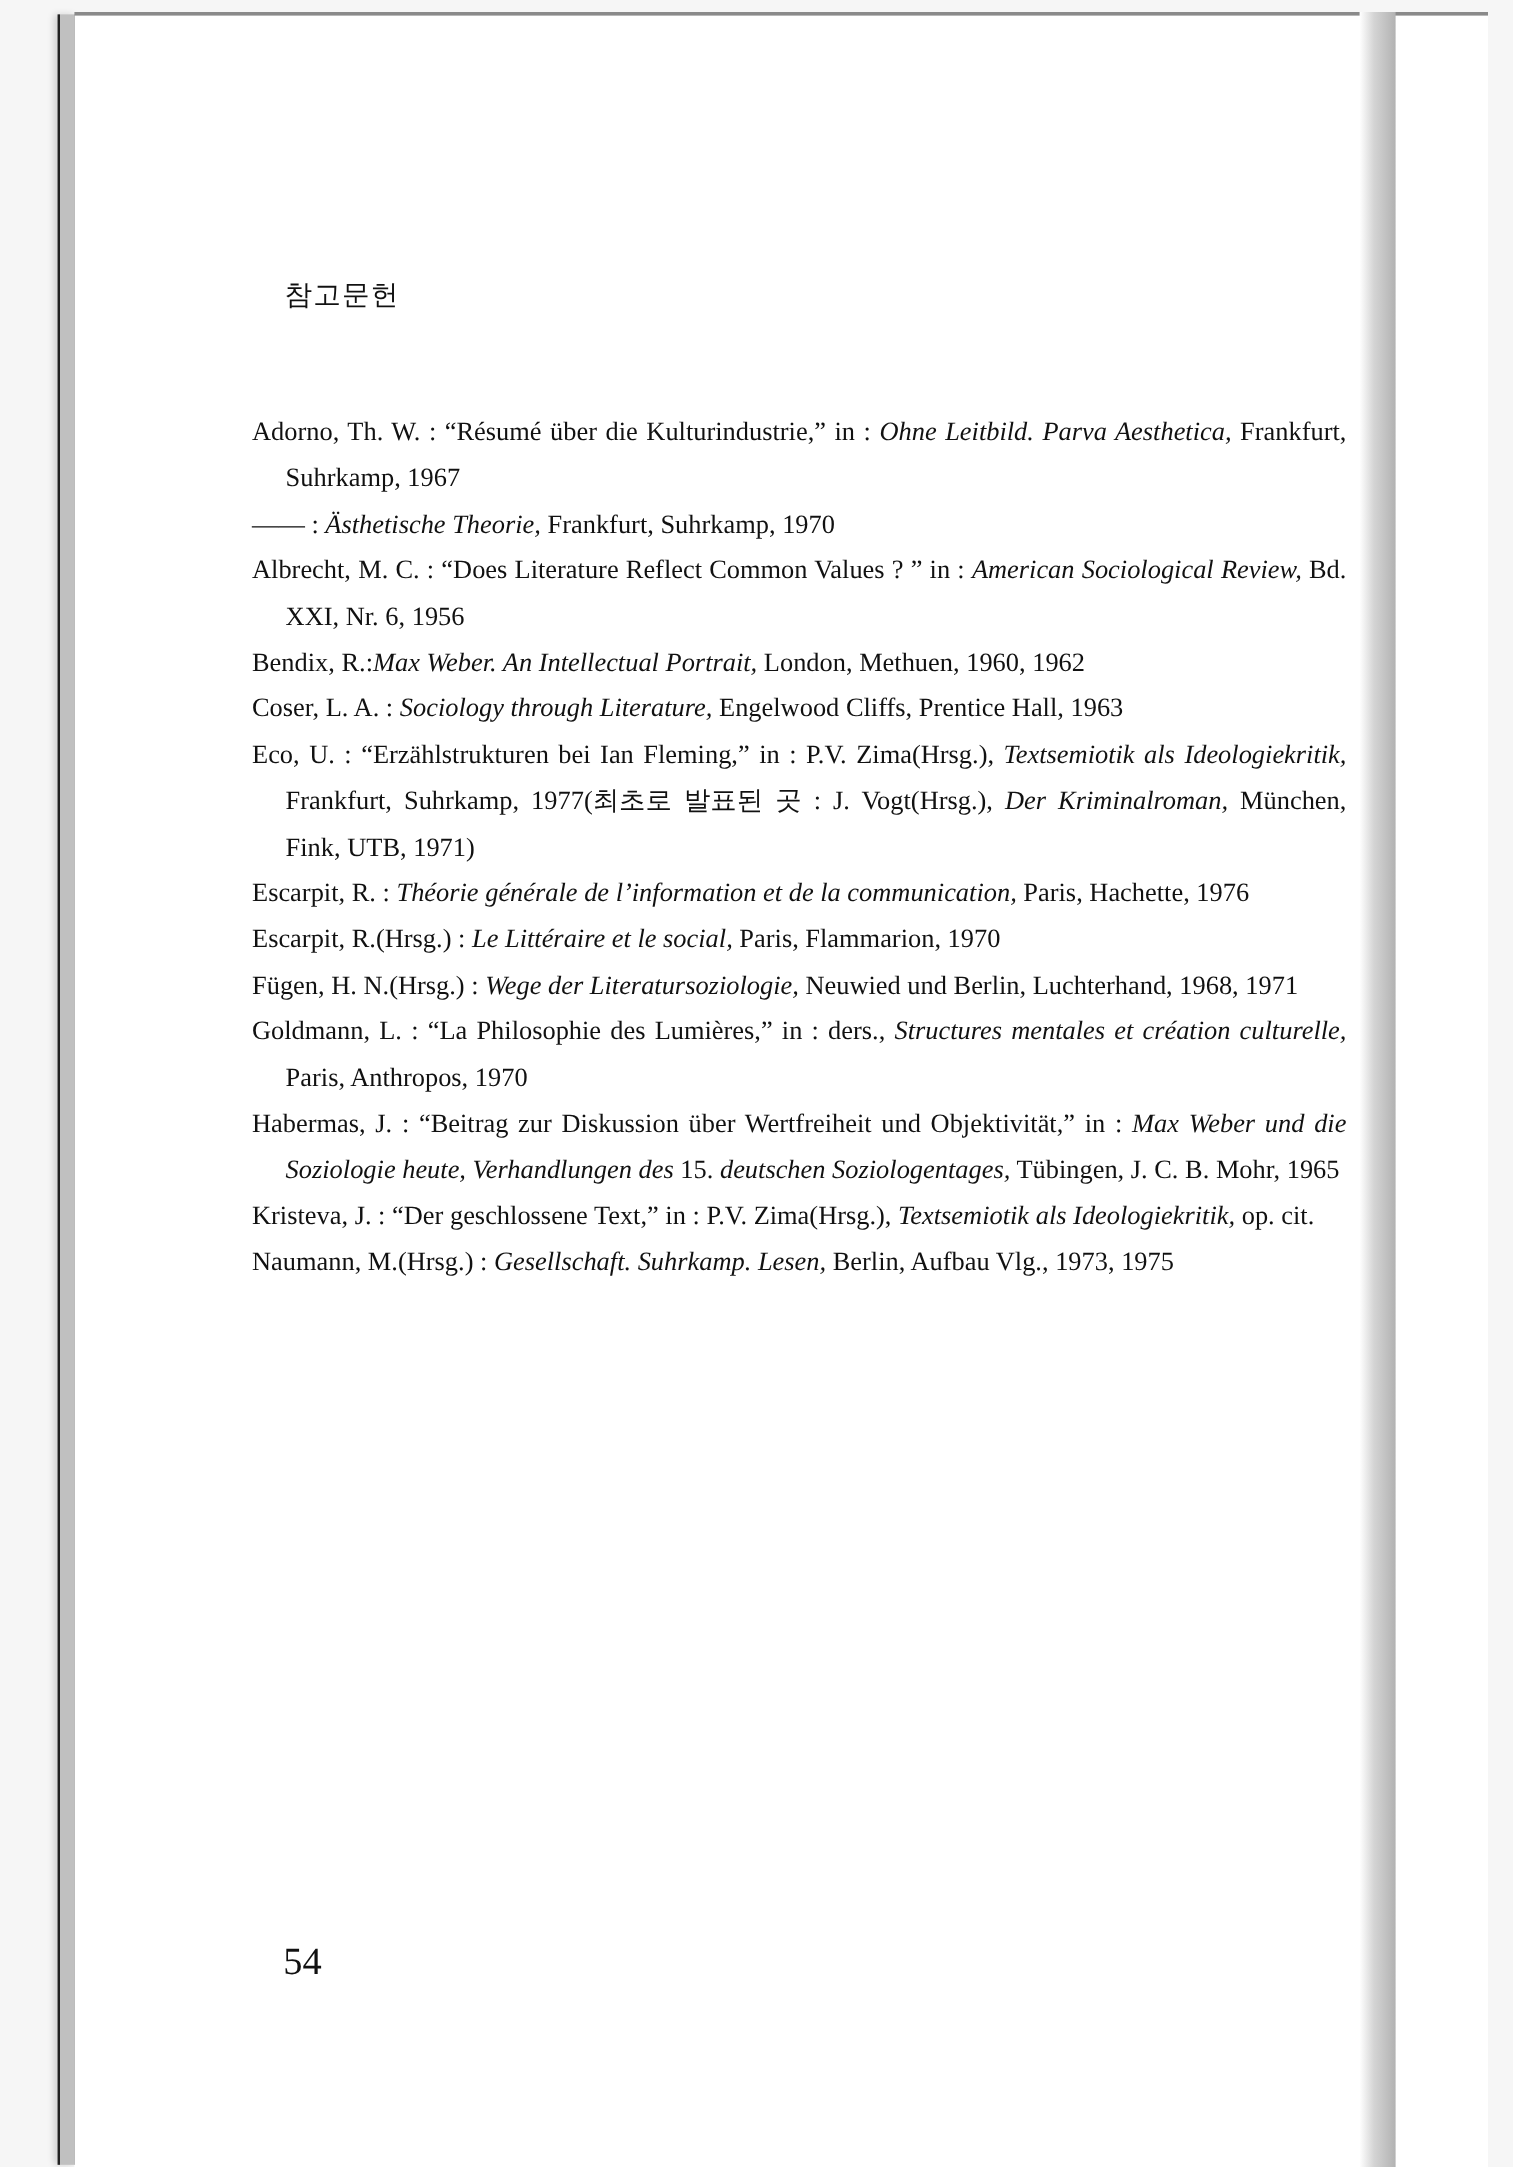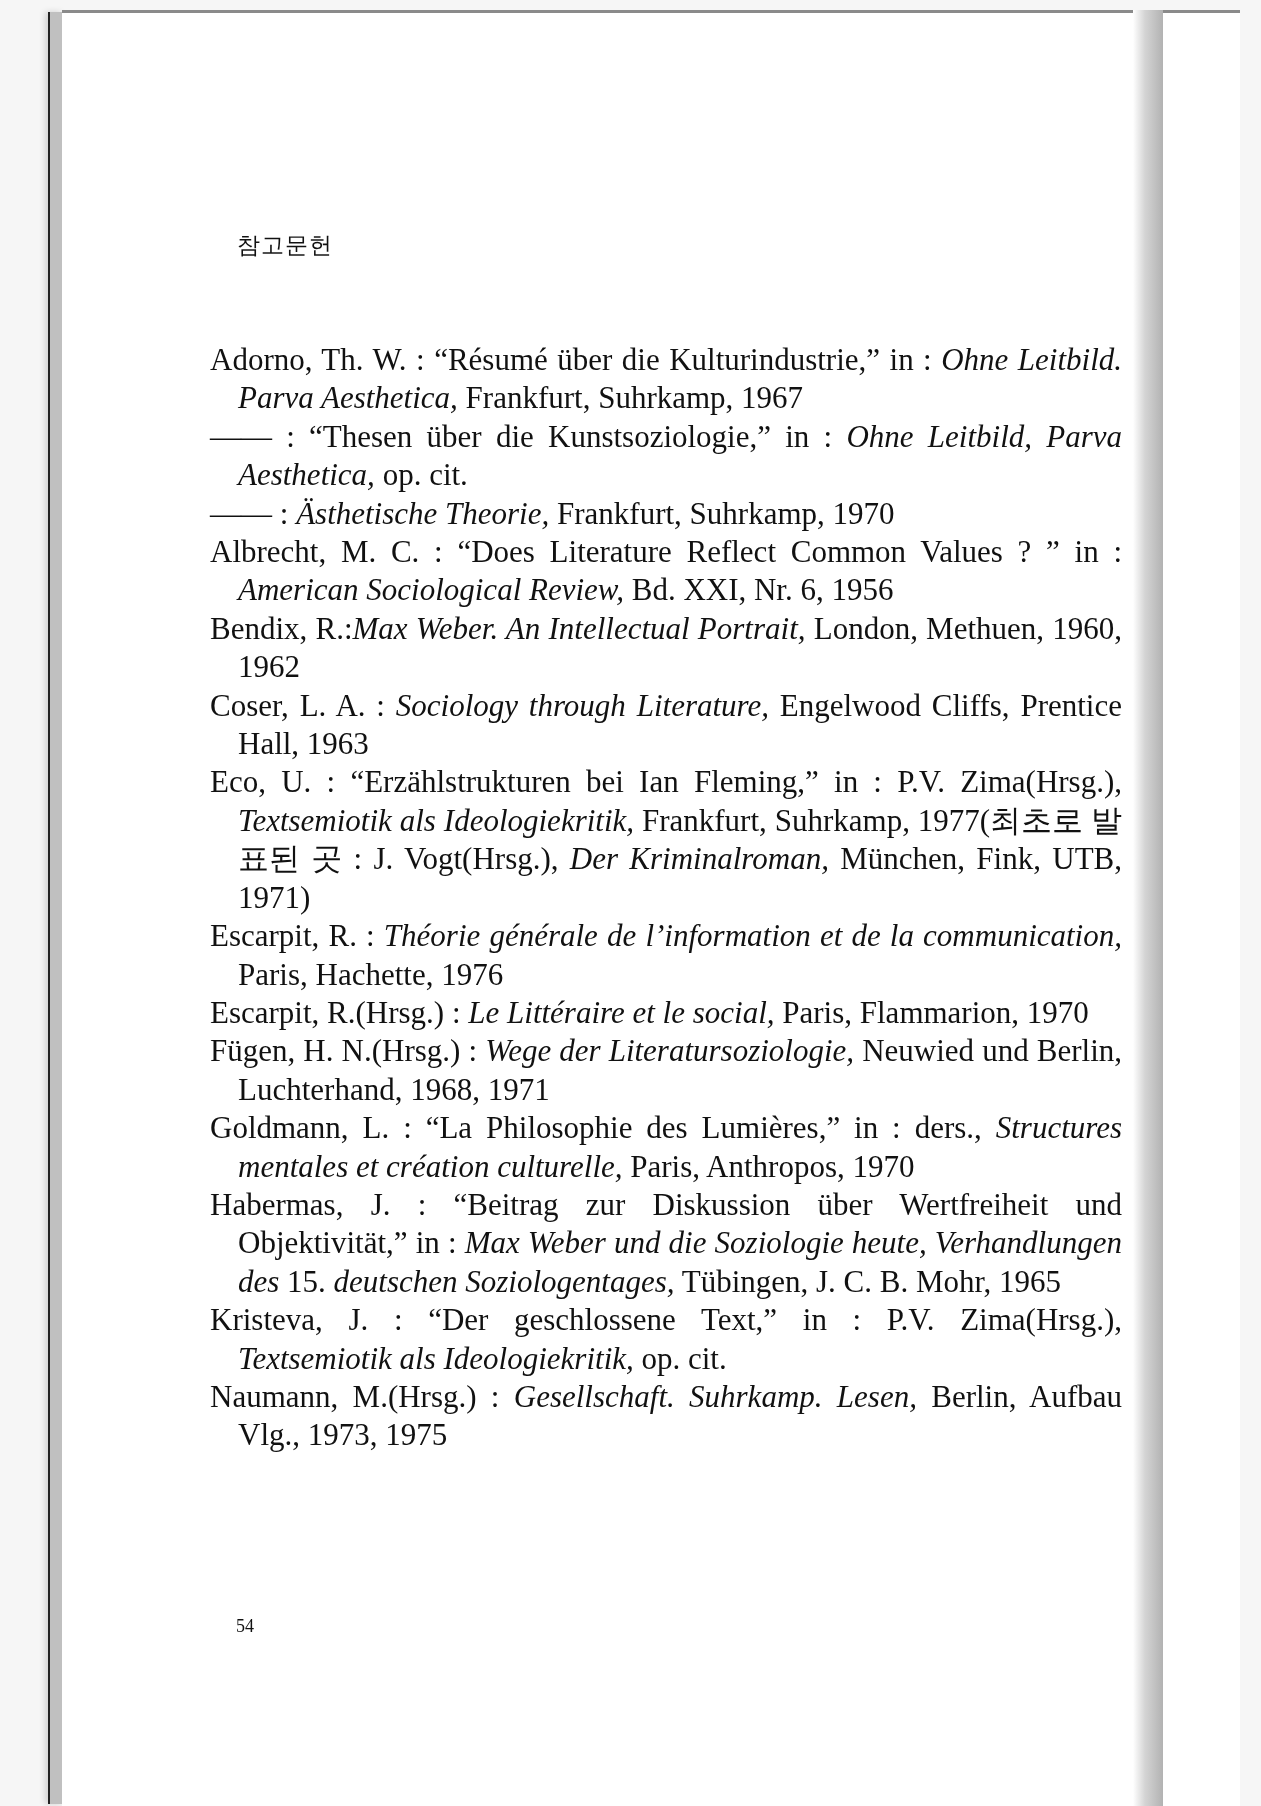--- a/index.html
+++ b/index.html
@@ -46,54 +46,53 @@
     font-family: "DejaVu Sans", sans-serif;
     font-size: 23px;
     color: #111;
     letter-spacing: 1px;
   }
   .refs {
     position: absolute;
     left: 210px; top: 335px;
     width: 912px;
     font-family: "Liberation Serif", serif;
-    font-size: 31px;
+    font-size: 22px;
     line-height: 38.4px;
     color: #111;
   }
   .entry {
     margin: 0;
     padding-left: 28px;
     text-indent: -28px;
     text-align: justify;
   }
   .entry i {
     font-style: italic;
   }
   .page-number {
     position: absolute;
     left: 236px; top: 1610px;
     font-family: "Liberation Serif", serif;
-    font-size: 18px;
+    font-size: 32px;
     color: #111;
   }
 </style>
 </head>
 <body>
 
 <div class="frame">
   <div class="spine"></div>
   <div class="page"></div>
   <div class="right-shade"></div>
 
   <div class="heading">참고문헌</div>
 
   <div class="refs" id="refs">
       <p class="entry"><span>Adorno, Th. W. : “Résumé über die Kulturindustrie,” in : </span><i>Ohne Leitbild. Parva Aesthetica,</i><span> Frankfurt, Suhrkamp, 1967</span></p>
-      <p class="entry"><span>—— : “Thesen über die Kunstsoziologie,” in : </span><i>Ohne Leitbild, Parva Aesthetica,</i><span> op. cit.</span></p>
       <p class="entry"><span>—— : </span><i>Ästhetische Theorie,</i><span> Frankfurt, Suhrkamp, 1970</span></p>
       <p class="entry"><span>Albrecht, M. C. : “Does Literature Reflect Common Values ? ” in : </span><i>American Sociological Review,</i><span> Bd. XXI, Nr. 6, 1956</span></p>
       <p class="entry"><span>Bendix, R.:</span><i>Max Weber. An Intellectual Portrait,</i><span> London, Methuen, 1960, 1962</span></p>
       <p class="entry"><span>Coser, L. A. : </span><i>Sociology through Literature,</i><span> Engelwood Cliffs, Prentice Hall, 1963</span></p>
       <p class="entry"><span>Eco, U. : “Erzählstrukturen bei Ian Fleming,” in : P.V. Zima(Hrsg.), </span><i>Textsemiotik als Ideologiekritik,</i><span> Frankfurt, Suhrkamp, 1977(최초로 발표된 곳 : J. Vogt(Hrsg.), </span><i>Der Kriminalroman,</i><span> München, Fink, UTB, 1971)</span></p>
       <p class="entry"><span>Escarpit, R. : </span><i>Théorie générale de l’information et de la communication,</i><span> Paris, Hachette, 1976</span></p>
       <p class="entry"><span>Escarpit, R.(Hrsg.) : </span><i>Le Littéraire et le social,</i><span> Paris, Flammarion, 1970</span></p>
       <p class="entry"><span>Fügen, H. N.(Hrsg.) : </span><i>Wege der Literatursoziologie,</i><span> Neuwied und Berlin, Luchterhand, 1968, 1971</span></p>
       <p class="entry"><span>Goldmann, L. : “La Philosophie des Lumières,” in : ders., </span><i>Structures mentales et création culturelle,</i><span> Paris, Anthropos, 1970</span></p>
       <p class="entry"><span>Habermas, J. : “Beitrag zur Diskussion über Wertfreiheit und Objektivität,” in : </span><i>Max Weber und die Soziologie heute, Verhandlungen des </i><span>15. </span><i>deutschen Soziologentages,</i><span> Tübingen, J. C. B. Mohr, 1965</span></p>

